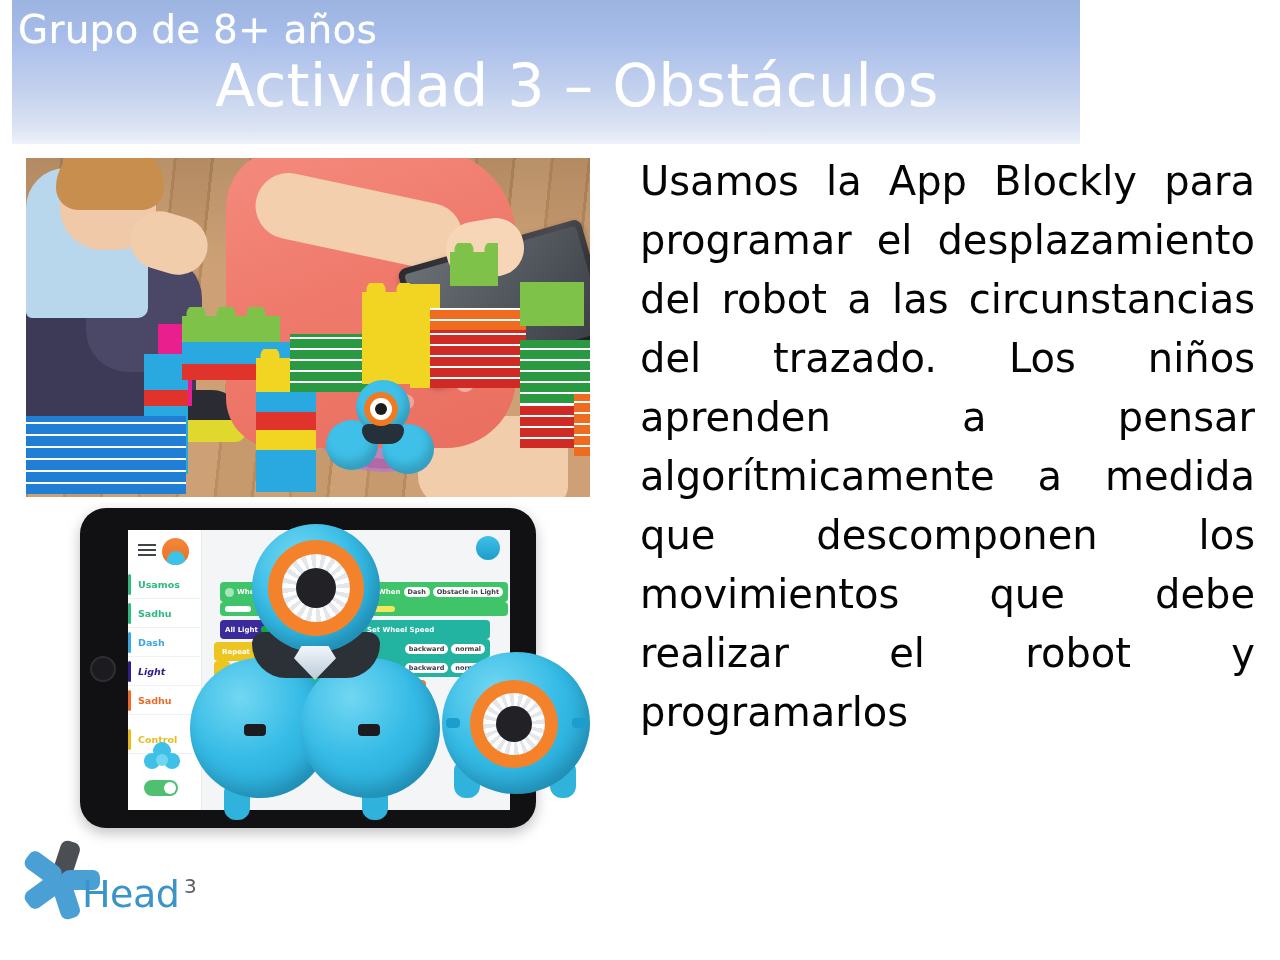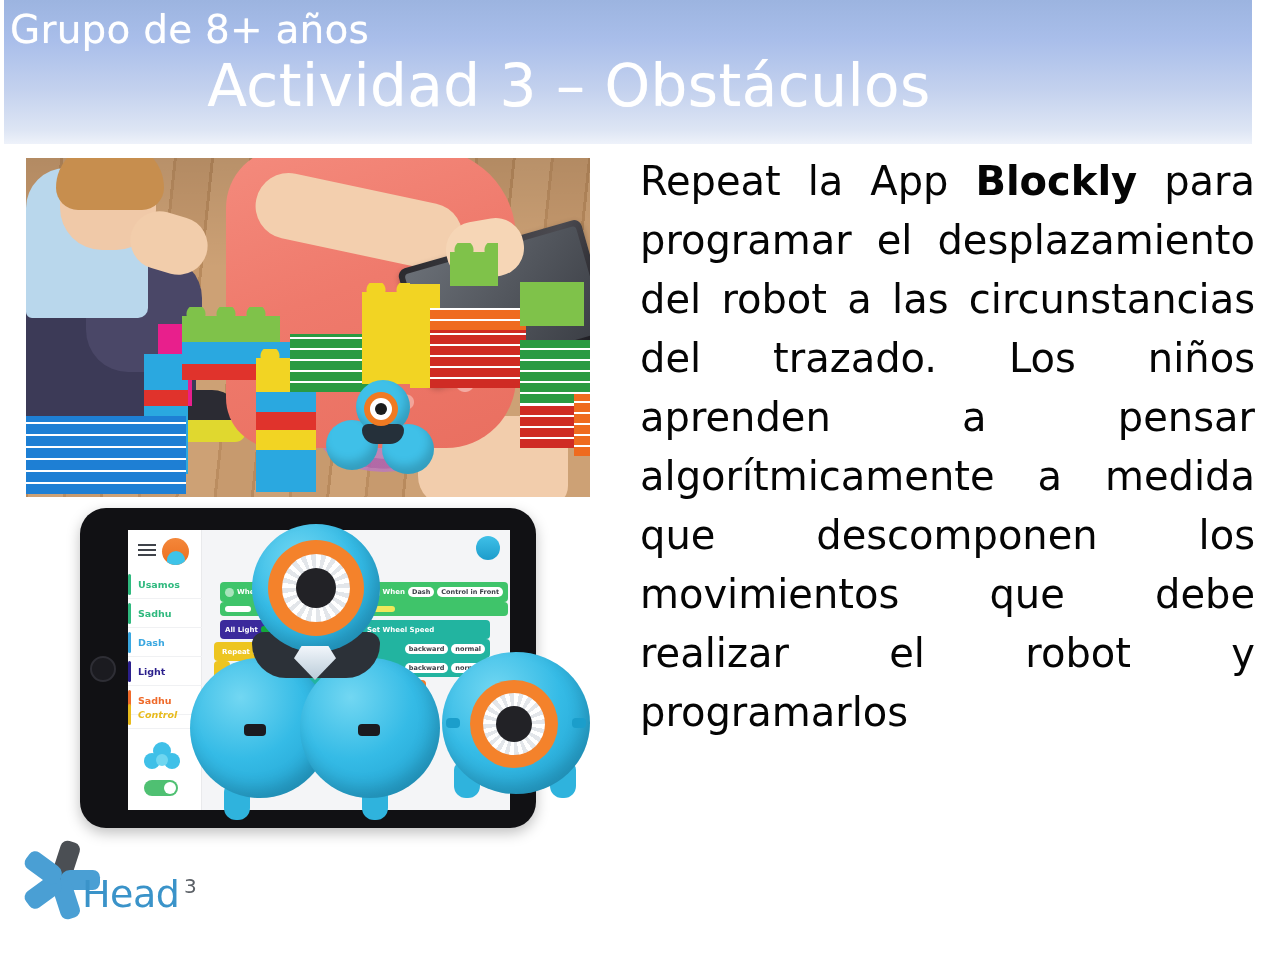--- a/index.html
+++ b/index.html
@@ -7,22 +7,22 @@
   body {
     font-family: "DejaVu Sans", sans-serif;
     background: #ffffff;
     position: relative;
     overflow: hidden;
   }
 
   
   .header {
     position: absolute;
-    left: 4px; top: 0;
-    width: 1248px; height: 144px;
+    left: 12px; top: 0;
+    width: 1068px; height: 144px;
     background: linear-gradient(to bottom, #9cb4e0 0%, #a9beea 28%, #c3d1ee 62%, #dde5f4 90%, #eef2fa 100%);
     overflow: hidden;
   }
   .kicker {
     position: absolute;
     left: 6px; top: 7px;
     font-family: "DejaVu Sans", sans-serif;
     font-size: 39px;
     font-weight: 400;
     color: #ffffff;
@@ -51,21 +51,21 @@
     left: 640px; top: 152px;
     width: 615px;
     font-family: "DejaVu Sans", sans-serif;
     font-size: 40px;
     line-height: 59px;
     color: #050505;
     text-align: justify;
     text-justify: inter-word;
     word-spacing: 1px;
   }
-  .body-text b { font-weight: bold; }
+  .body-text b { font-weight: normal; }
 
   
   .photo-top {
     position: absolute;
     left: 26px; top: 158px;
     width: 564px; height: 339px;
     overflow: hidden;
     background: #c08c5e;
   }
   .floor {
@@ -346,21 +346,21 @@
     <span class="lobe wl"></span>
     <span class="lobe wr"></span>
     <span class="chest"></span>
     <span class="lobe head"></span>
     <span class="eye-o"></span>
     <span class="eye-w"></span>
     <span class="eye-p"></span>
   </div>
 </div>
 
-<p class="body-text"><span>Repeat la App </span><b>Blockly</b><span> para programar el desplazamiento del robot a las circunstancias del trazado. Los niños aprenden a pensar algorítmicamente a medida que descomponen los movimientos que debe realizar el robot y programarlos</span></p>
+<p class="body-text"><span>Usamos la App </span><b>Blockly</b><span> para programar el desplazamiento del robot a las circunstancias del trazado. Los niños aprenden a pensar algorítmicamente a medida que descomponen los movimientos que debe realizar el robot y programarlos</span></p>
 
 <div class="tablet">
   <div class="tablet-home"></div>
   <div class="tablet-cam"></div>
   <div class="screen">
 
     <div class="bk-side">
       <div class="bk-top">
         <span class="hamb"></span>
         <span class="avatar"></span>
@@ -370,29 +370,29 @@
         <span>Usamos</span>
       </div>
       <div class="cat" style="top:69px;color:#2fb97e;">
         <span class="tab" style="background:#2fb97e;"></span>
         <span>Sadhu</span>
       </div>
       <div class="cat" style="top:98px;color:#3aa7e0;">
         <span class="tab" style="background:#3aa7e0;"></span>
         <span>Dash</span>
       </div>
-      <div class="cat" style="top:127px;color:#2b1f8c;">
+      <div class="cat" style="top:127px;color:#2b1f8c;font-style:italic;">
         <span class="tab" style="background:#2b1f8c;"></span>
         <span>Light</span>
       </div>
       <div class="cat" style="top:156px;color:#ef6a2a;">
         <span class="tab" style="background:#ef6a2a;"></span>
         <span>Sadhu</span>
       </div>
-      <div class="cat" style="top:170px;color:#e8bb1d;font-style:italic;">
+      <div class="cat" style="top:195px;color:#e8bb1d;">
         <span class="tab" style="background:#e8bb1d;"></span>
         <span>Control</span>
       </div>
       <div class="bk-bot">
         <span class="botbot">
           <i class="l"></i>
             <i class="r"></i>
             <i class="h"></i>
             <i class="c"></i>
         </span>
@@ -434,21 +434,21 @@
       </div>
       <div class="blkb g-teal" style="left:12px;top:198px;width:92px;height:19px;">
         <span class="dot-w"></span>
         <span>Stop Wheels</span>
       </div>
 
       <div class="blkb g-green" style="left:166px;top:52px;width:140px;height:20px;">
         <span class="dot-w"></span>
         <span>When</span>
         <span class="pill">Dash</span>
-        <span class="pill">Control in Front</span>
+        <span class="pill">Obstacle in Light</span>
       </div>
       <div class="blkb g-green" style="left:166px;top:72px;width:140px;height:14px;">
         <span class="pill" style="width:22px;height:6px;padding:0;background:#f0e85a;"></span>
       </div>
       <div class="blkb g-teal" style="left:160px;top:90px;width:128px;height:19px;">
         <span>Set Wheel Speed</span>
       </div>
       <div class="blkb g-teal" style="left:160px;top:109px;width:128px;height:19px;justify-content:flex-end;">
         <span class="pill">backward</span>
         <span class="pill">normal</span>

